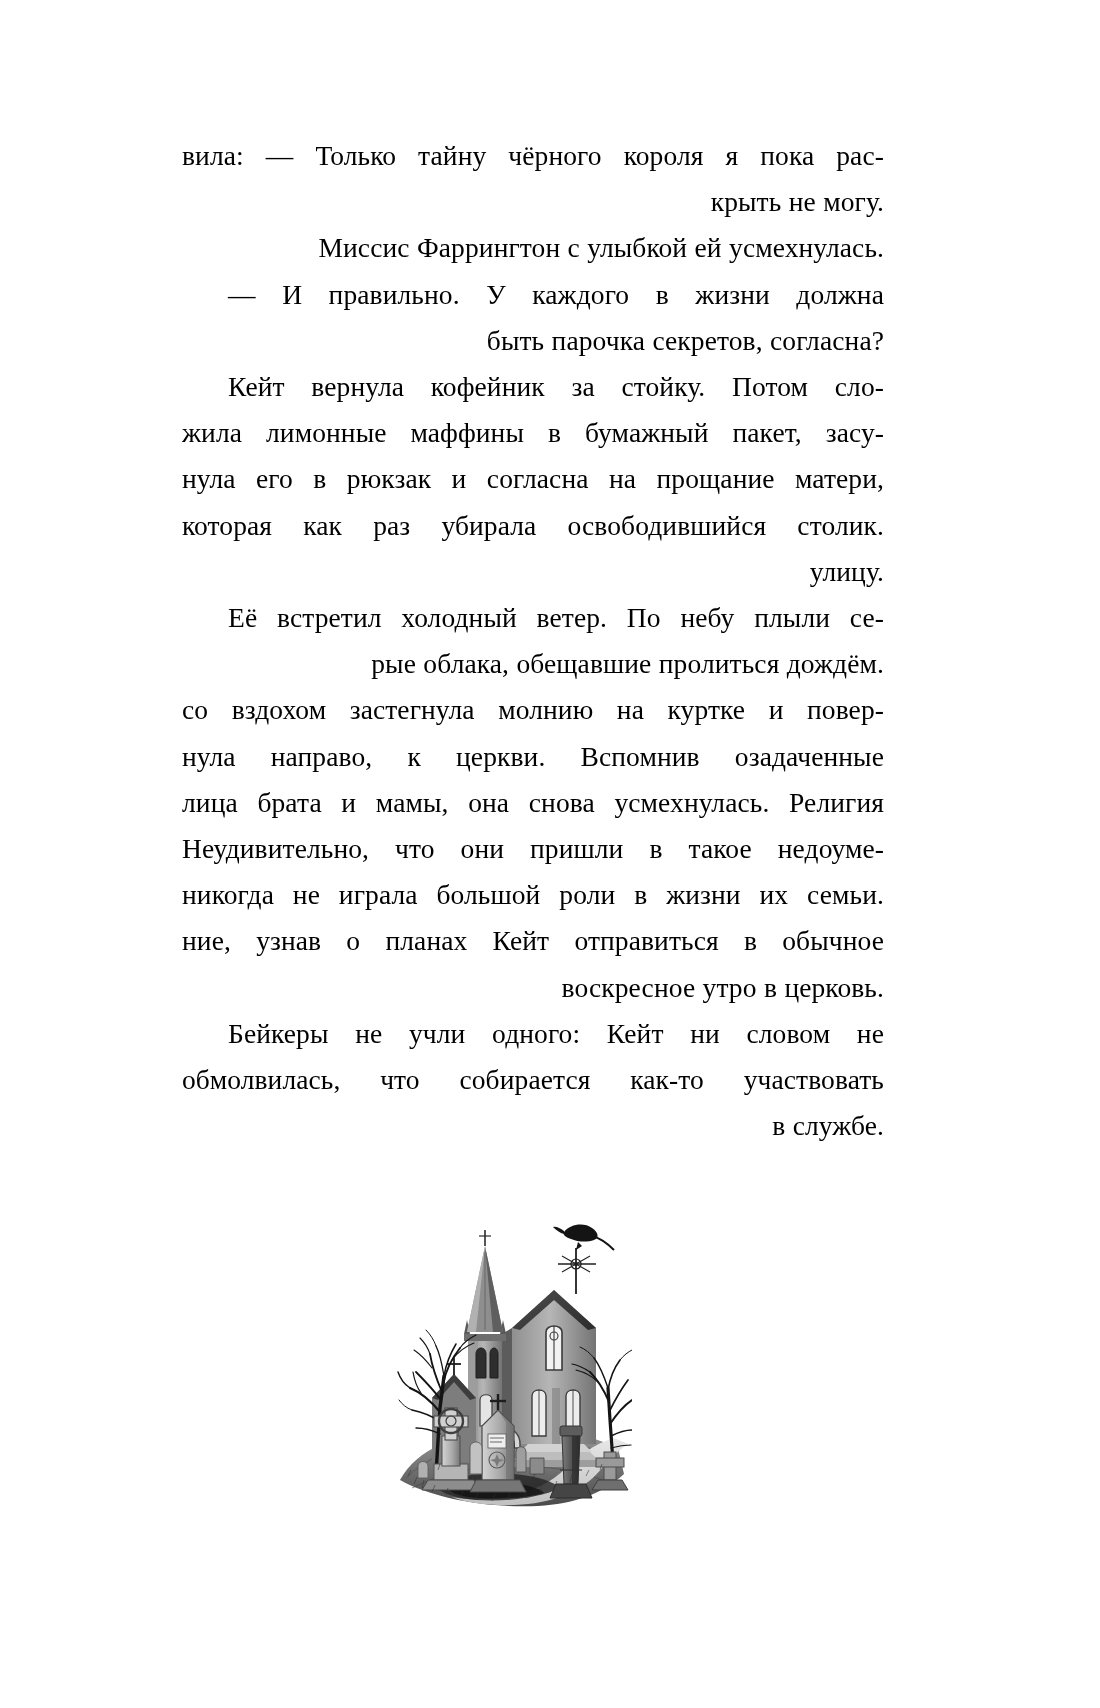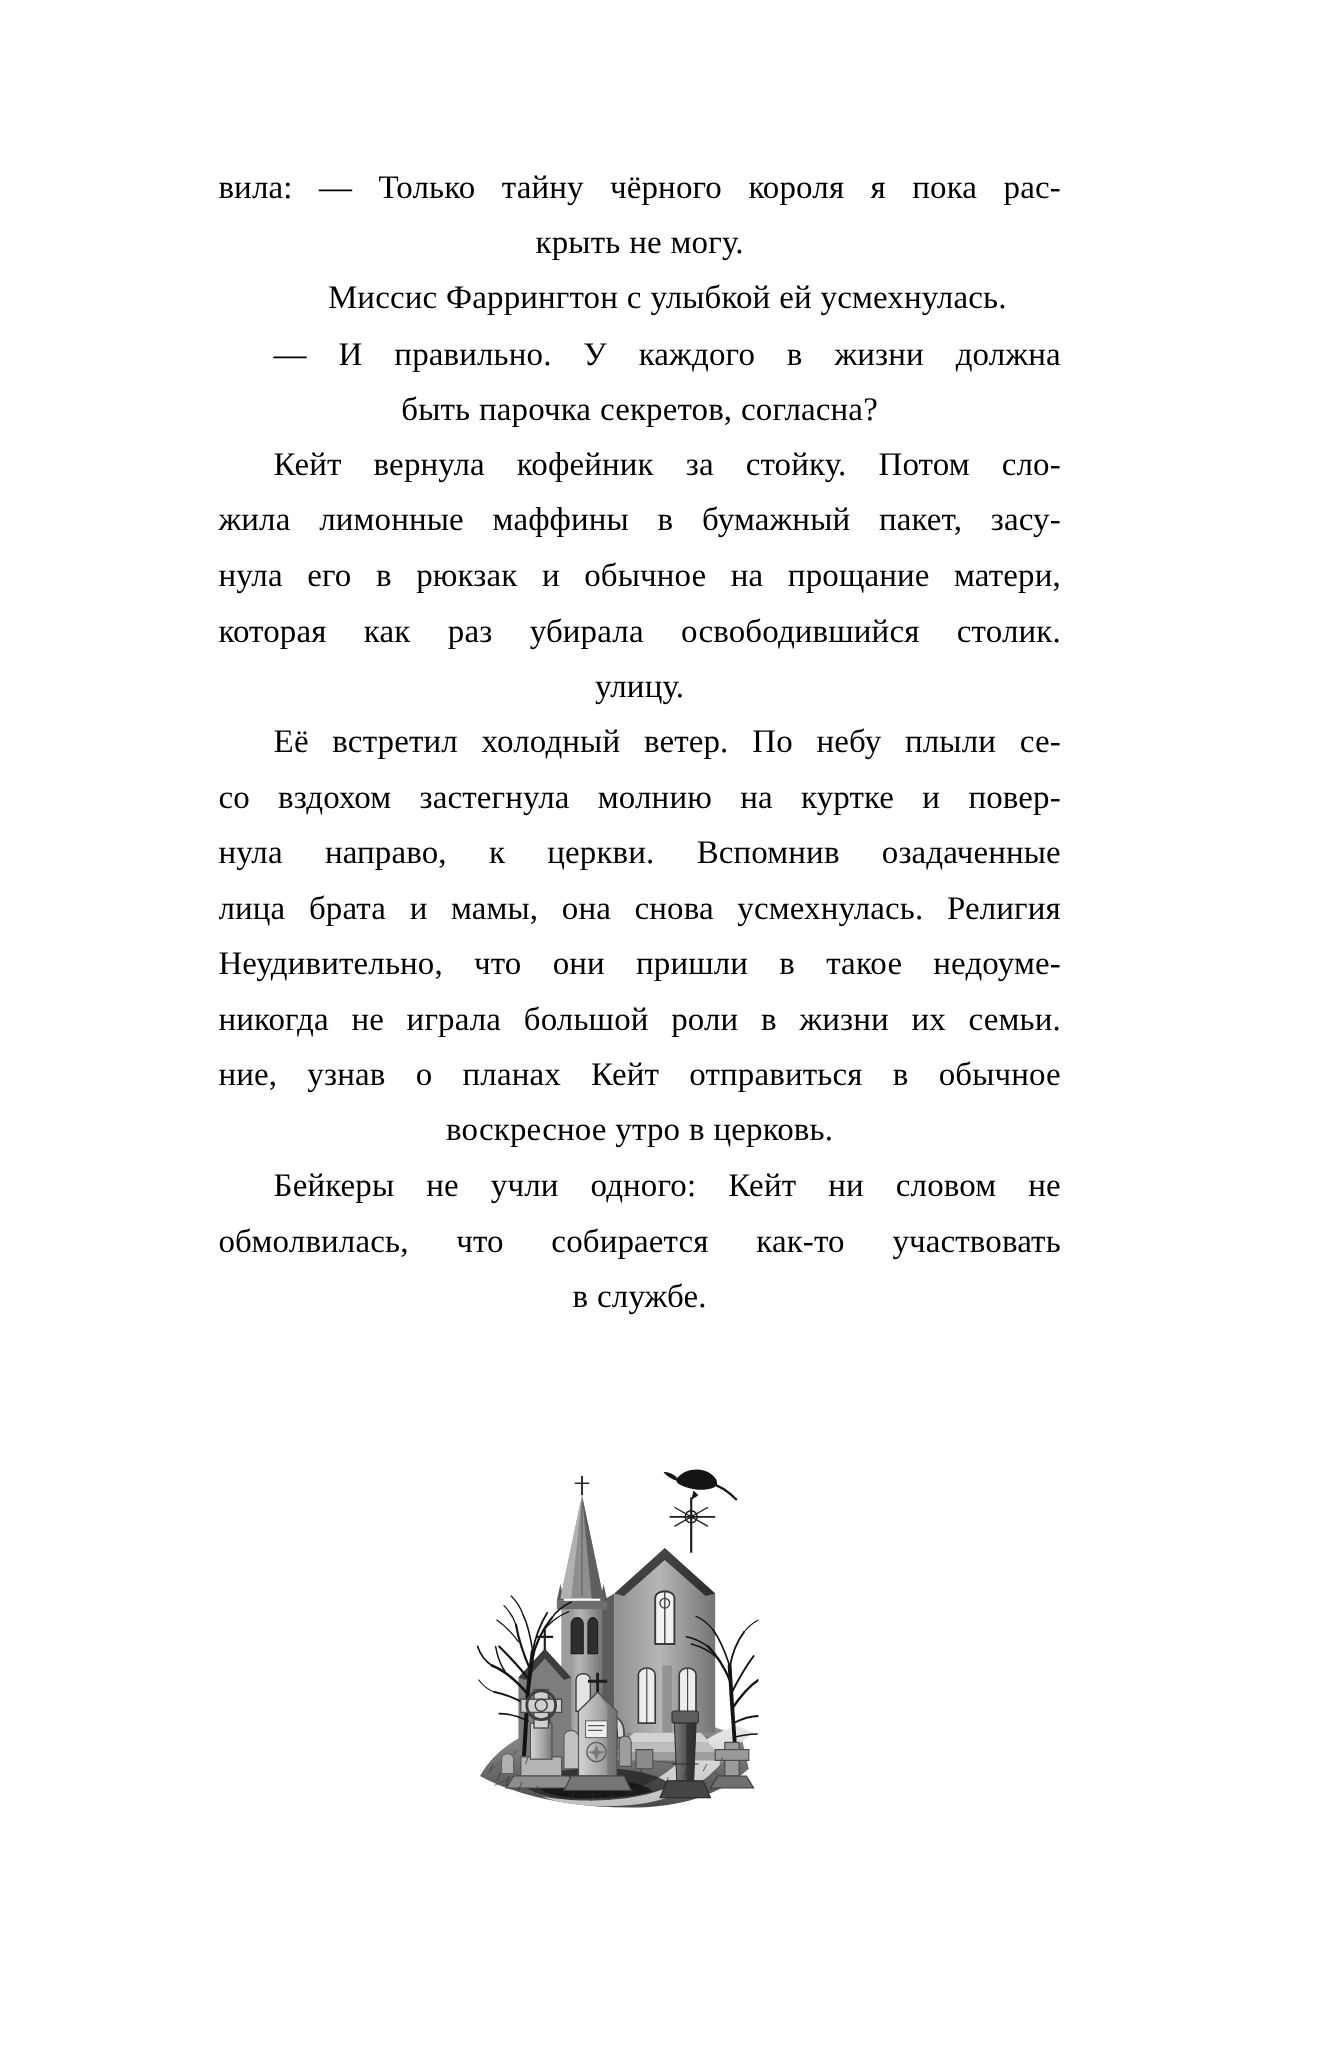--- a/index.html
+++ b/index.html
@@ -46,21 +46,21 @@
   .para > .line {
     display: block;
     text-align: justify;
     text-indent: 0;
     white-space: pre-wrap;
   }
   .para > .line.first {
     text-indent: 46px;
   }
   .para > .line.last {
-    text-align: center;
+    text-align: right;
   }
   .para > .line.justify-hard {
     text-align-last: justify;
   }
   .para > .line.first.justify-hard {
     text-align-last: justify;
   }
 
   
   .illustration {
@@ -93,27 +93,28 @@
     </p>
 
     <p class="para">
       <span class="line first justify-hard">— И правильно. У каждого в жизни должна</span>
       <span class="line last">быть парочка секретов, согласна?</span>
     </p>
 
     <p class="para">
       <span class="line first justify-hard">Кейт вернула кофейник за стойку. Потом сло-</span>
       <span class="line justify-hard">жила лимонные маффины в бумажный пакет, засу-</span>
-      <span class="line justify-hard">нула его в рюкзак и обычное на прощание матери,</span>
+      <span class="line justify-hard">нула его в рюкзак и согласна на прощание матери,</span>
       <span class="line justify-hard">которая как раз убирала освободившийся столик.</span>
       <span class="line last">улицу.</span>
     </p>
 
     <p class="para">
       <span class="line first justify-hard">Её встретил холодный ветер. По небу плыли се-</span>
+      <span class="line last">рые облака, обещавшие пролиться дождём.</span>
     </p>
 
     <p class="para">
       <span class="line justify-hard">со вздохом застегнула молнию на куртке и повер-</span>
       <span class="line justify-hard">нула направо, к церкви. Вспомнив озадаченные</span>
       <span class="line justify-hard">лица брата и мамы, она снова усмехнулась. Религия</span>
       <span class="line justify-hard">Неудивительно, что они пришли в такое недоуме-</span>
       <span class="line justify-hard">никогда не играла большой роли в жизни их семьи.</span>
       <span class="line justify-hard">ние, узнав о планах Кейт отправиться в обычное</span>
       <span class="line last">воскресное утро в церковь.</span>

